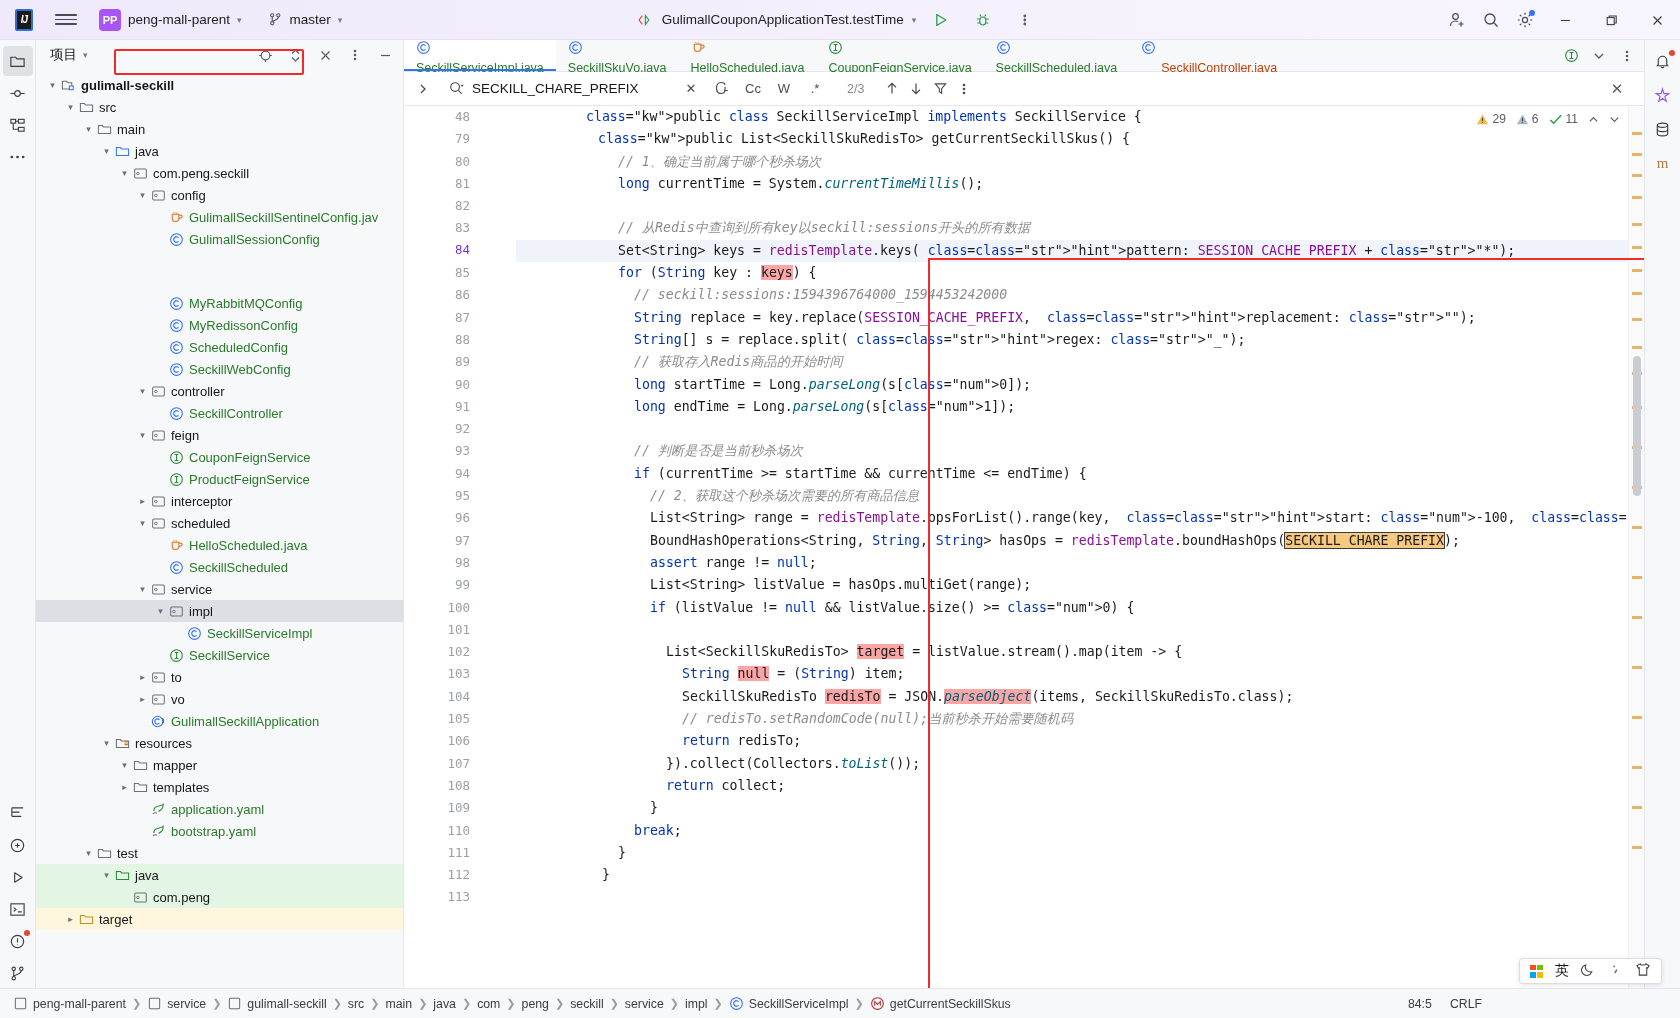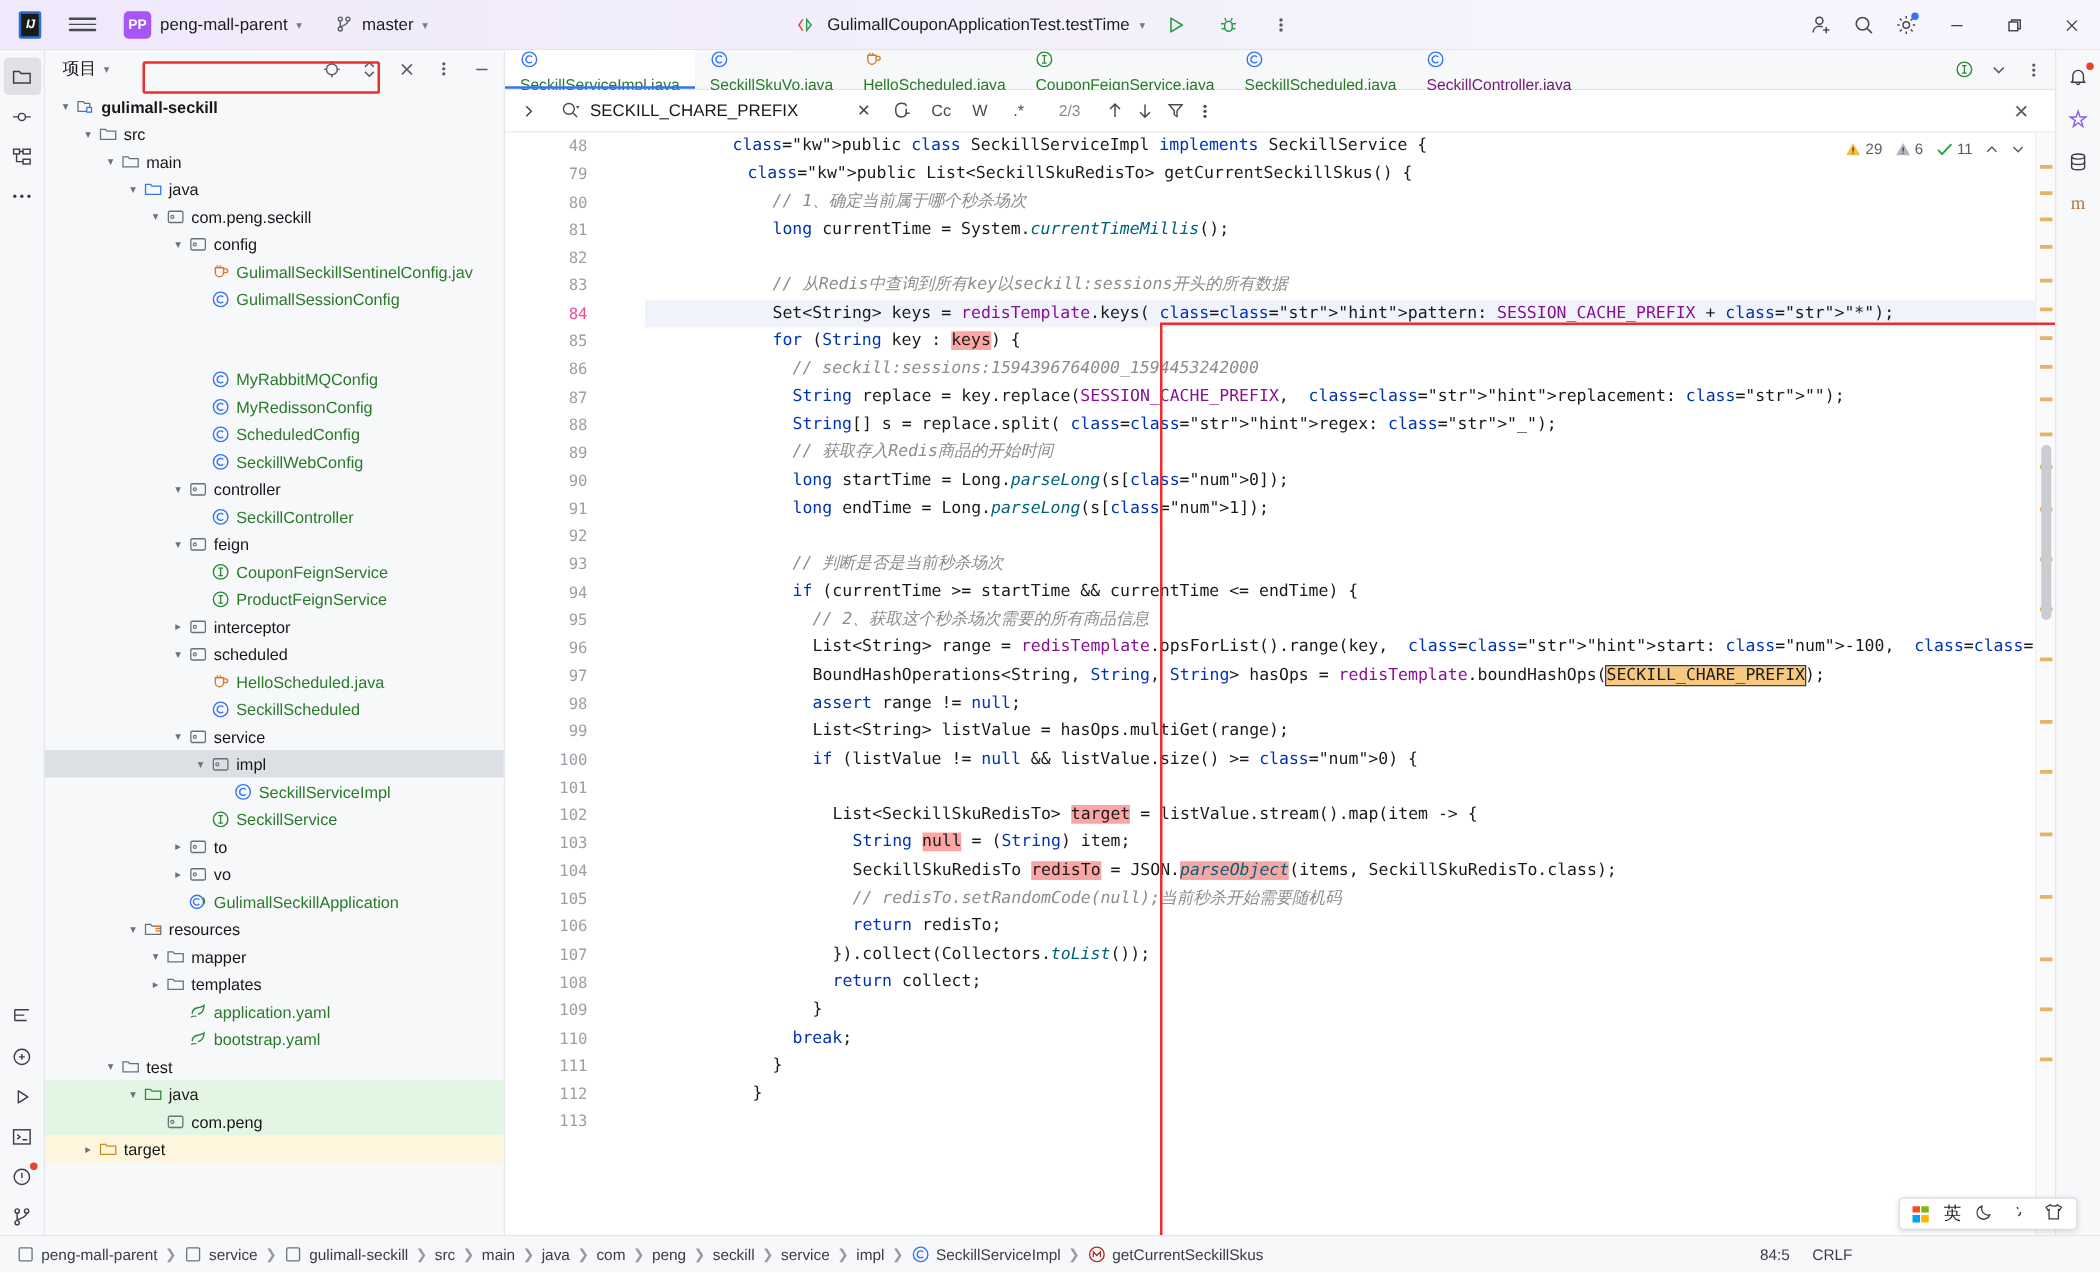--- a/index.html
+++ b/index.html
@@ -123,21 +123,21 @@
   .fb-close{ margin-left:auto;margin-right:14px;width:26px;height:26px;display:flex;align-items:center;justify-content:center;color:#5a5a62;cursor:pointer;font-size:15px;}
 
   
   .codewrap{ flex:1;display:flex;min-height:0;position:relative;overflow:hidden;}
   .gutter{
     width:78px;flex:0 0 78px;background:#fff;text-align:right;
     font-family:"DejaVu Sans Mono",monospace;font-size:12.5px;color:#9aa0a6;
     padding-top:0px;user-select:none;
   }
   .gutter .gl{ height:22.3px;line-height:22.3px;padding-right:12px;}
-  .gutter .gl.cur{ color:#ec4899; }
+  .gutter .gl.cur{ color:#6d28d9;font-family:Liberation Mono, monospace; }
   .foldcol{ width:34px;flex:0 0 34px;background:#fff;position:relative;}
   .codecol{ flex:1;position:relative;overflow:hidden;font-family:"DejaVu Sans Mono",monospace;font-size:13.2px;}
   .cl{ height:22.3px;line-height:22.3px;white-space:pre;padding-left:8px;}
   .cl.cur{ background:#f0f3fa; }
 
   
   .kw{ color:#0033b3; }
   .cm{ color:#8c8c8c; font-style:italic; }
   .fld{ color:#871094; }
   .stc{ color:#00627a; font-style:italic;}
@@ -847,21 +847,21 @@
             </span>
             <span style="color: rgb(42, 122, 42);">SeckillScheduled.java</span>
           </div>
           <div class="tab">
             <span style="display: flex;">
               <svg width="15" height="15" viewBox="0 0 16 16">
                 <circle cx="8" cy="8" r="6.2" fill="none" stroke="#3574f0" stroke-width="1.2"></circle>
                 <path d="M10.2 5.9a3 3 0 1 0 0 4.2" fill="none" stroke="#3574f0" stroke-width="1.2"></path>
               </svg>
             </span>
-            <span style="color: #701a75;">SeckillController.java</span>
+            <span style="color: #c2410c; margin-left: 20px;">SeckillController.java</span>
           </div>
           <div class="tabbar-right">
             <span class="tb2-ic">
               <svg width="15" height="15" viewBox="0 0 16 16">
                 <circle cx="8" cy="8" r="6.2" fill="none" stroke="#2a8a3a" stroke-width="1.2"></circle>
                 <path d="M6 4.8h4M8 4.8v6.4M6 11.2h4" stroke="#2a8a3a" stroke-width="1.1"></path>
               </svg>
             </span>
             <span class="tb2-ic">
               <svg width="12" height="12" viewBox="0 0 12 12">

